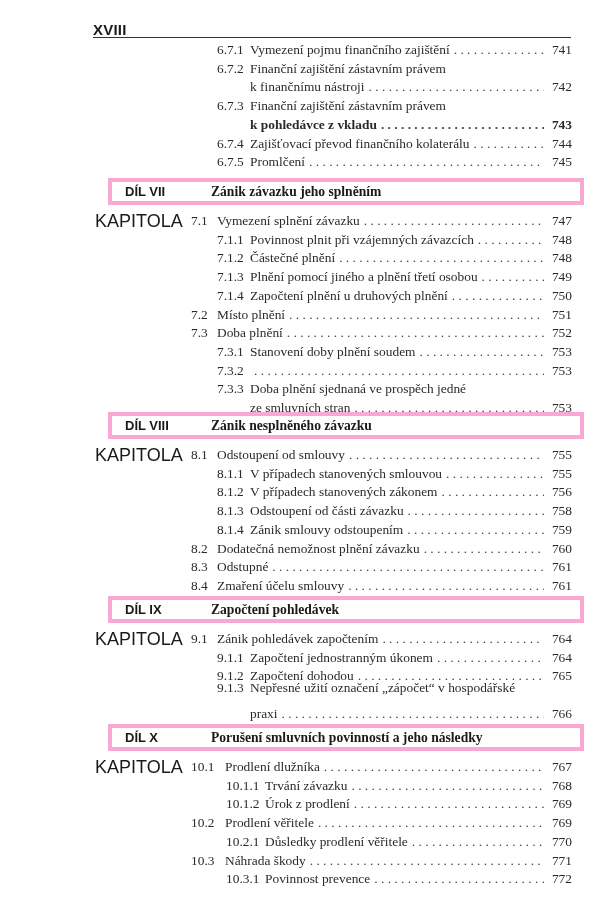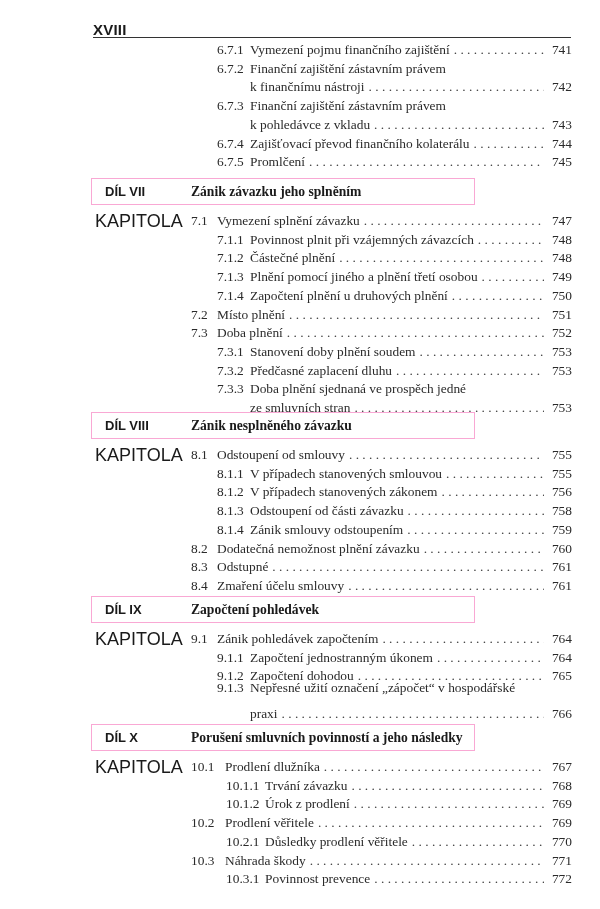--- a/index.html
+++ b/index.html
@@ -22,21 +22,21 @@
   .entry .txt { display:inline-block; }
   .entry .leader {
     flex:1; overflow:hidden; margin:0 4px 0 4px; letter-spacing:2.6px; color:#444;
   }
   .entry .leader::before {
     content:". . . . . . . . . . . . . . . . . . . . . . . . . . . . . . . . . . . . . . . . . . . . . . . . . . . . . . . . . . . . . . . . . . . . . . . . . . . . . . . . . . . . . . . . . . . . . .";
     letter-spacing:0px;
   }
   .entry .page-no { text-align:right; min-width:24px; }
   .part-box {
-    position:absolute; left:91px; width:384px; height:27px; border:1px solid #f9a8d4;
+    position:absolute; left:108px; width:476px; height:27px; border:4px solid #f9a8d4;
     box-sizing:border-box; display:flex; align-items:center;
   }
   .part-box .part-label {
     position:absolute; left:13px; font-family:"Liberation Sans", sans-serif; font-weight:bold;
     font-size:13px; color:#1a1a1a;
   }
   .part-box .part-title {
     position:absolute; left:99px; font-family:"Liberation Serif", serif; font-weight:bold;
     font-size:13.6px; color:#1a1a1a;
   }
@@ -64,21 +64,21 @@
       </div>
       <div class="entry" style="left: 250px; width: 322px; top: 78.4px;">
         <span class="txt">k finančnímu nástroji</span>
         <span class="leader"></span>
         <span class="page-no">742</span>
       </div>
       <div class="entry" style="left: 217px; width: 355px; top: 97.1px;">
         <span class="num" style="width: 33px;">6.7.3</span>
         <span class="txt">Finanční zajištění zástavním právem</span>
       </div>
-      <div class="entry" style="left: 250px; width: 322px; top: 115.8px;">
+      <div class="entry" style="left: 250px; width: 322px; top: 115.8px; font-weight: bold;">
         <span class="txt">k pohledávce z vkladu</span>
         <span class="leader"></span>
         <span class="page-no">743</span>
       </div>
       <div class="entry" style="left: 217px; width: 355px; top: 134.5px;">
         <span class="num" style="width: 33px;">6.7.4</span>
         <span class="txt">Zajišťovací převod finančního kolaterálu</span>
         <span class="leader"></span>
         <span class="page-no">744</span>
       </div>
@@ -136,21 +136,20 @@
         <span class="page-no">752</span>
       </div>
       <div class="entry" style="left: 217px; width: 355px; top: 342.9px;">
         <span class="num" style="width: 33px;">7.3.1</span>
         <span class="txt">Stanovení doby plnění soudem</span>
         <span class="leader"></span>
         <span class="page-no">753</span>
       </div>
       <div class="entry" style="left: 217px; width: 355px; top: 361.6px;">
         <span class="num" style="width: 33px;">7.3.2</span>
-        <span class="txt">Předčasné zaplacení dluhu</span>
         <span class="leader"></span>
         <span class="page-no">753</span>
       </div>
       <div class="entry" style="left: 217px; width: 355px; top: 380.3px;">
         <span class="num" style="width: 33px;">7.3.3</span>
         <span class="txt">Doba plnění sjednaná ve prospěch jedné</span>
       </div>
       <div class="entry" style="left: 250px; width: 322px; top: 399px;">
         <span class="txt">ze smluvních stran</span>
         <span class="leader"></span>

